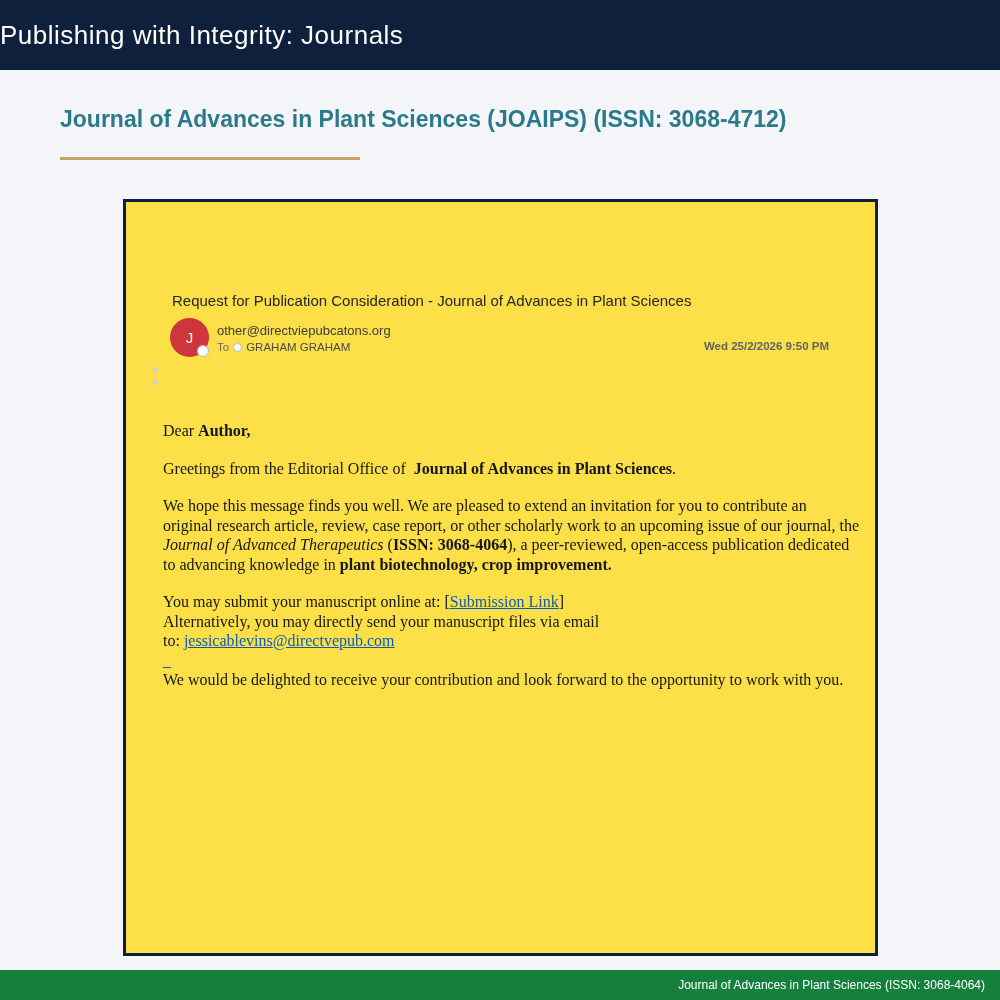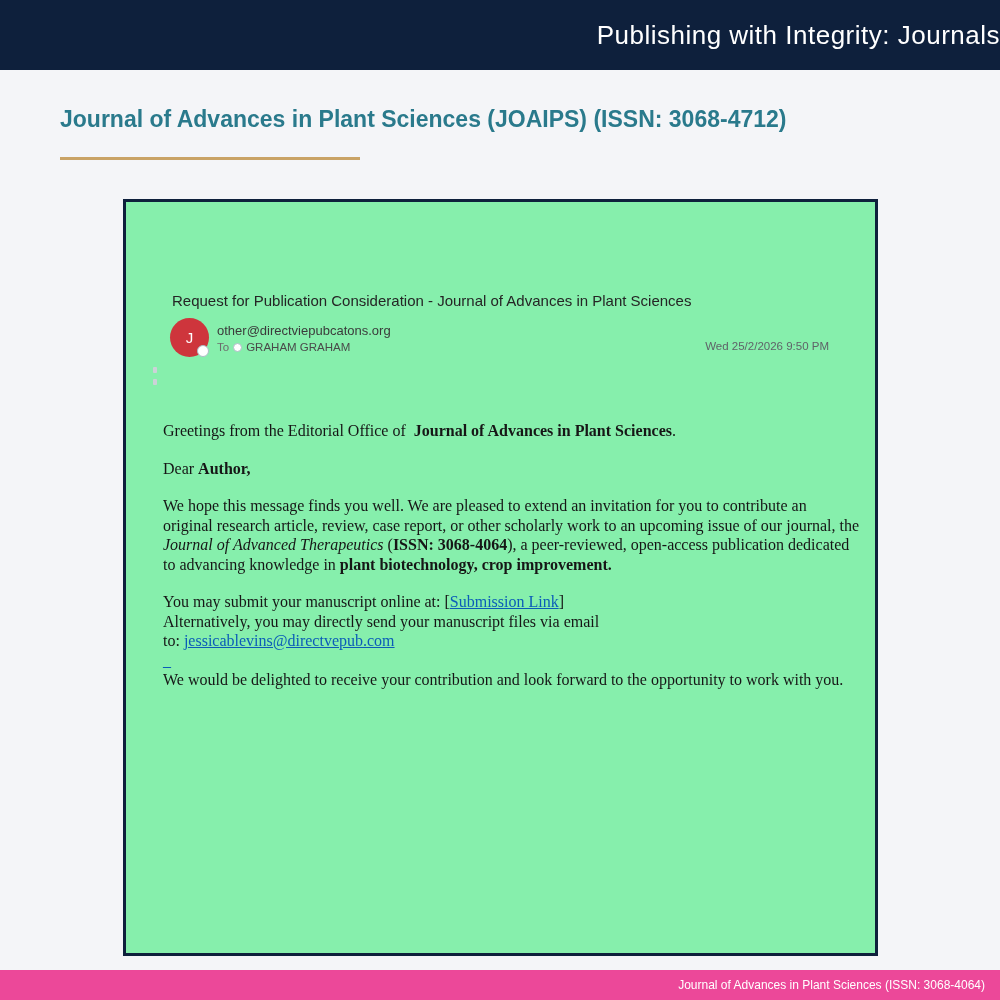--- a/index.html
+++ b/index.html
@@ -7,41 +7,41 @@
   body {
     position: relative;
     background: #f4f5f8;
     font-family: "Liberation Sans", sans-serif;
   }
 
   
   .top-banner {
     position: absolute; top: 0; left: 0; width: 1000px; height: 70px;
     background: #0e203c;
-    display: flex; align-items: center; justify-content: flex-end;
+    display: flex; align-items: center; justify-content: flex-start;
   }
   .top-banner h1 {
     color: #ffffff; font-size: 26px; font-weight: 400; letter-spacing: .5px;
   }
 
   
   .page-title {
     position: absolute; left: 60px; top: 106px;
     color: #2a7a8c; font-size: 23px; font-weight: 700;
   }
   .gold-line {
     position: absolute; left: 60px; top: 157px;
     width: 300px; height: 3px; background: #c9a366;
   }
 
   
   .email-card {
     position: absolute; left: 123px; top: 199px;
     width: 755px; height: 757px;
-    background: #86efac; border: 3px solid #0e203c;
+    background: #fde047; border: 3px solid #0e203c;
   }
   .email-subject {
     position: absolute; left: 46px; top: 90px;
     font-size: 15px; color: #252525;
   }
   .avatar {
     position: absolute; left: 44px; top: 116px;
     width: 39px; height: 39px; border-radius: 50%;
     background: #ce353c; color: #fff;
     display: flex; align-items: center; justify-content: center;
@@ -61,40 +61,40 @@
     font-size: 11.5px; color: #6d6d6d;
     display: flex; align-items: center; gap: 4px;
   }
   .to-presence {
     width: 9px; height: 9px; border-radius: 50%;
     background: #fff; border: 1.3px solid #aebdc6; display: inline-block;
   }
   .recipient { color: #4a4a4a; }
   .email-date {
     position: absolute; right: 46px; top: 138px;
-    font-size: 11.5px; color: #5f6368;
+    font-size: 11.5px; color: #5f6368; font-weight: bold;
   }
   .artifact { position: absolute; background: #ccd2d8; border-radius: 1px; }
   .artifact.a1 { left: 27px; top: 165px; width: 4px; height: 6px; }
   .artifact.a2 { left: 27px; top: 177px; width: 4px; height: 6px; }
 
   
   .email-body {
     position: absolute; left: 37px; top: 219px; width: 697px;
     font-family: "Liberation Serif", serif;
     font-size: 16px; line-height: 19.5px; color: #161616;
   }
   .para { margin-bottom: 18px; white-space: pre-wrap; }
   .para.sig-gap { margin-top: 60px; }
   .email-body a { color: #0b5cb8; text-decoration: underline; }
 
   
   .bottom-bar {
     position: absolute; left: 0; top: 970px; width: 1000px; height: 30px;
-    background: #ec4899;
+    background: #15803d;
     display: flex; align-items: center; justify-content: flex-end;
     padding-right: 15px;
   }
   .bottom-bar span { color: #ffffff; font-size: 12px; }
 </style>
 </head>
 <body>
 
 <div class="top-banner">
   <h1>Publishing with Integrity: Journals</h1>
@@ -118,22 +118,22 @@
     <span class="to-presence"></span>
     <span class="recipient">GRAHAM GRAHAM</span>
   </div>
 
   <div class="email-date">Wed 25/2/2026 9:50 PM</div>
 
   <div class="artifact a1"></div>
   <div class="artifact a2"></div>
 
   <div class="email-body">
+      <div class="para"><span>Dear </span><span style="font-weight: bold;">Author,</span></div>
       <div class="para"><span>Greetings from the Editorial Office of  </span><span style="font-weight: bold;">Journal of Advances in Plant Sciences</span><span>.</span></div>
-      <div class="para"><span>Dear </span><span style="font-weight: bold;">Author,</span></div>
       <div class="para"><span>We hope this message finds you well. We are pleased to extend an invitation for you to contribute an original research article, review, case report, or other scholarly work to an upcoming issue of our journal, the </span><span style="font-style: italic;">Journal of Advanced Therapeutics</span><span> (</span><span style="font-weight: bold;">ISSN: 3068-4064</span><span>)</span><span>, a peer-reviewed, open-access publication dedicated to advancing knowledge in </span><span style="font-weight: bold;">plant biotechnology, crop improvement.</span></div>
       <div class="para"><span>You may submit your manuscript online at: [</span><a href="#">Submission Link</a><span>]</span><br><span>Alternatively, you may directly send your manuscript files via email</span><br><span>to: </span><a href="#">jessicablevins@directvepub.com</a><br><a href="#">_</a><br><span>We would be delighted to receive your contribution and look forward to the opportunity to work with you.</span></div>
     </div>
 </div>
 
 <div class="bottom-bar">
   <span>Journal of Advances in Plant Sciences (ISSN: 3068-4064)</span>
 </div>
 
 </body></html>

